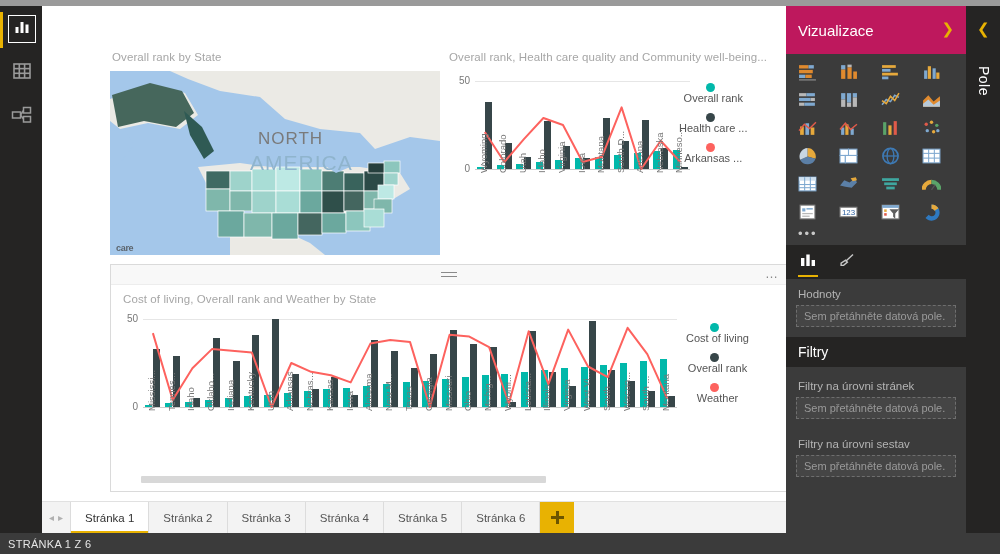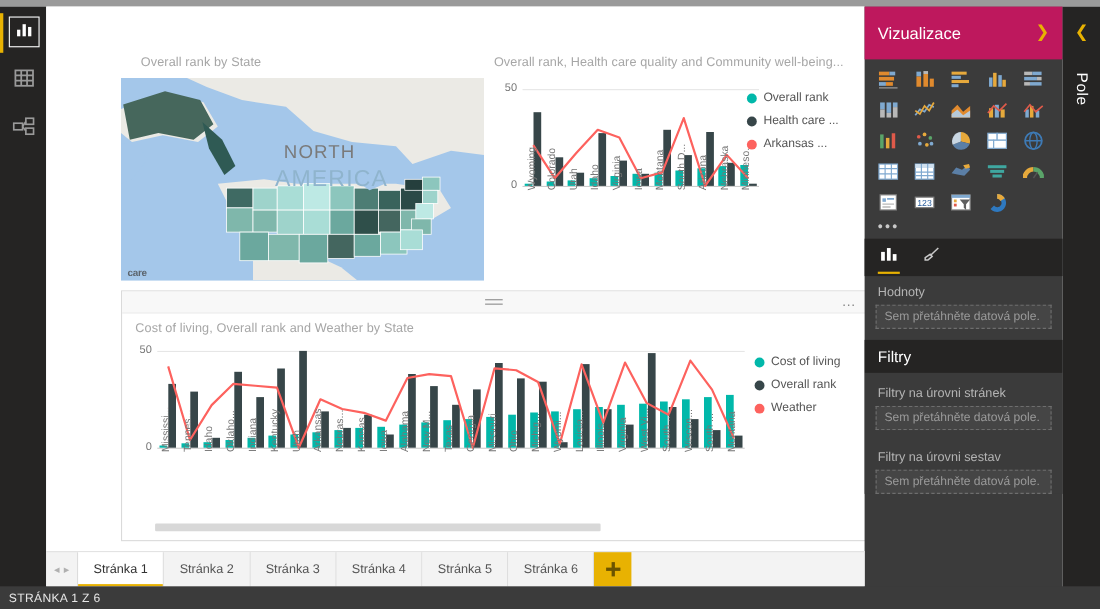--- a/index.html
+++ b/index.html
@@ -43,21 +43,21 @@
   }
 
   
   .visual { position: absolute; background: #ffffff; }
   .visual-title {
     font-size: 11.5px; color: #a6a6a6; letter-spacing: .1px;
     white-space: nowrap; overflow: hidden; text-overflow: ellipsis;
   }
 
   #map-visual { left: 68px; top: 45px; width: 340px; height: 210px; }
-  #map-visual .visual-title { padding: 0 0 8px 2px; margin-left: 16px; }
+  #map-visual .visual-title { padding: 0 0 8px 2px; }
   .map-body {
     position: relative; width: 330px; height: 184px; overflow: hidden;
     background: #a4c7ea;
   }
   .map-svg { position: absolute; top: 0; left: 0; }
   .bing-logo {
     position: absolute; left: 6px; bottom: 2px;
     font-size: 9px; color: #444; font-weight: bold;
     letter-spacing: -.3px; opacity: .75;
   }
@@ -84,21 +84,21 @@
   .bar.cat-a { background: #01b8aa; }
   .bar.cat-b { background: #374649; }
   .xlab {
     position: absolute; font-size: 9.5px; color: #767676;
     writing-mode: vertical-rl; transform: rotate(180deg);
     white-space: nowrap; transform-origin: left top;
   }
   .legend { position: absolute; }
   .legend-row {
     display: flex; align-items: center; margin-bottom: 9px;
-    font-size: 11px; color: #555555; white-space: nowrap;
+    font-size: 11px; color: #555555; white-space: nowrap; flex-direction: column;
   }
   .legend-dot {
     width: 9px; height: 9px; border-radius: 50%;
     margin-right: 6px; flex: none;
   }
 
   
   #combo-top { left: 405px; top: 45px; width: 340px; height: 210px; }
   #combo-top .visual-title { padding: 0 0 6px 2px; }
 
@@ -145,21 +145,21 @@
   }
   .pane-head .title {
     font-size: 15px; color: #ffffff; padding-left: 12px; font-weight: normal;
   }
   .pane-head .chev {
     position: absolute; right: 12px; top: 14px;
     font-size: 15px; color: #e8b202; cursor: pointer;
   }
   .viz-grid {
     padding: 8px 8px 2px 8px;
-    display: grid; grid-template-columns: repeat(5, 1fr);
+    display: grid; grid-template-columns: repeat(4, 1fr);
     gap: 4px 2px;
   }
   .viz-cell {
     width: 26px; height: 24px; display: flex;
     align-items: center; justify-content: center; cursor: pointer;
   }
   .viz-more {
     color: #c8c8c8; font-size: 13px; padding: 1px 0 6px 12px;
     letter-spacing: 2px; cursor: pointer; line-height: 10px;
   }

